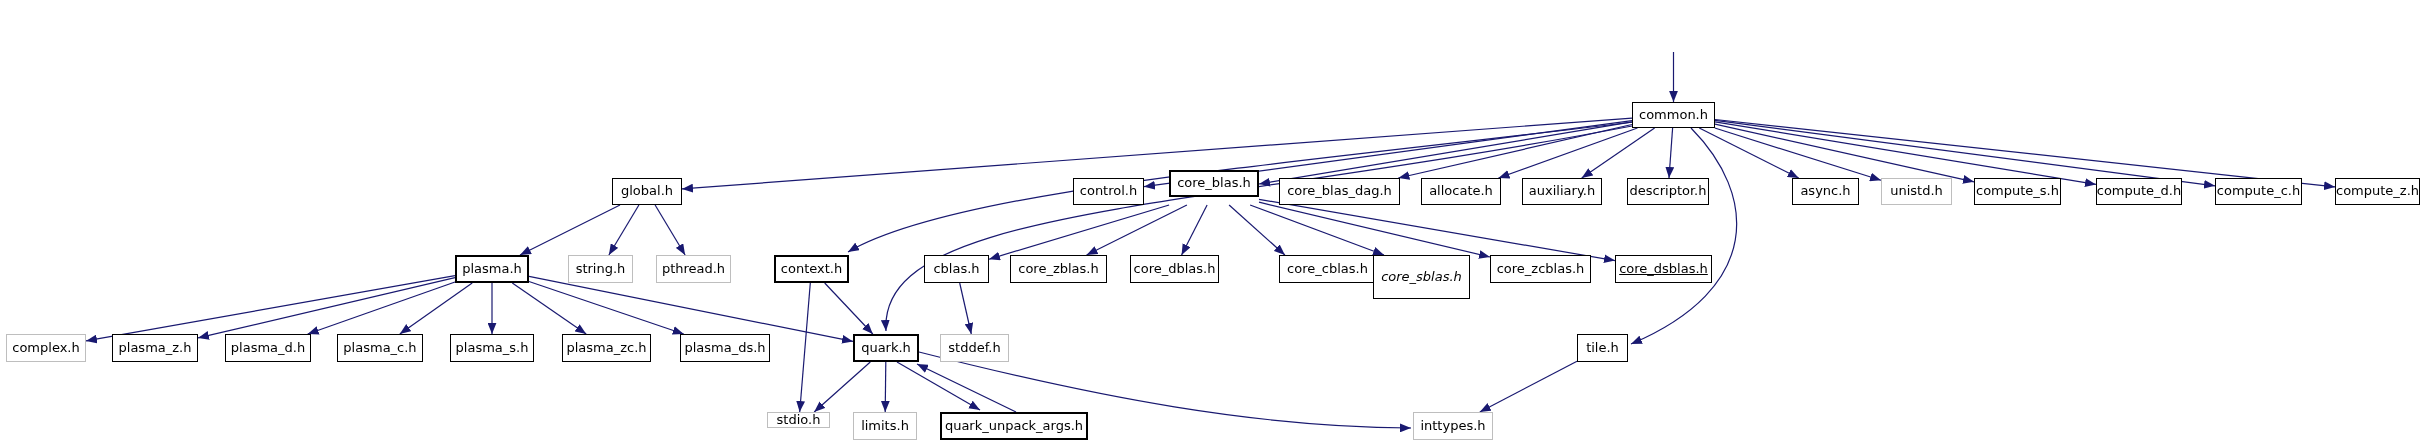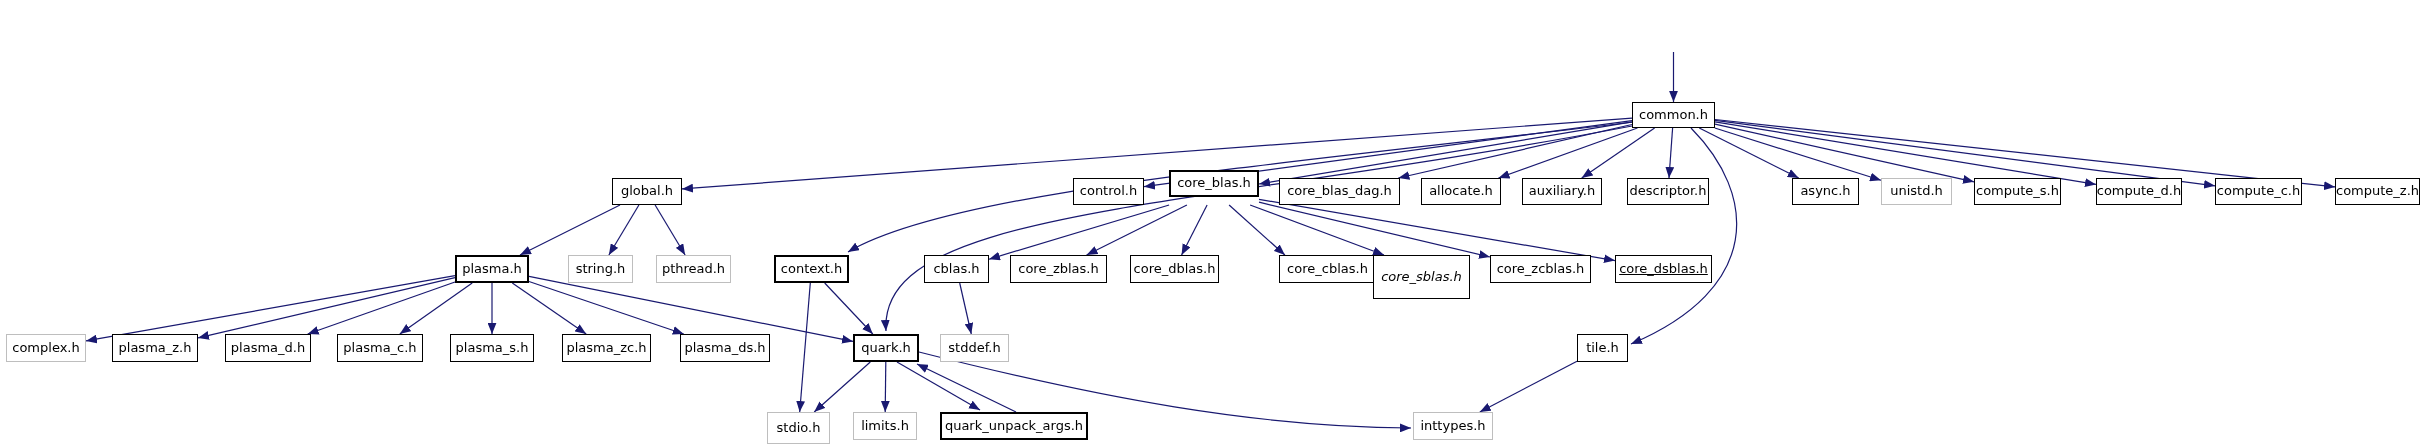--- a/index.html
+++ b/index.html
@@ -116,18 +116,18 @@
       <div class="node sys" style="left: 6px; top: 334px; width: 80px; height: 28px;">complex.h</div>
       <div class="node proj" style="left: 112px; top: 334px; width: 86px; height: 28px;">plasma_z.h</div>
       <div class="node proj" style="left: 225px; top: 334px; width: 86px; height: 28px;">plasma_d.h</div>
       <div class="node proj" style="left: 337px; top: 334px; width: 86px; height: 28px;">plasma_c.h</div>
       <div class="node proj" style="left: 450px; top: 334px; width: 84px; height: 28px;">plasma_s.h</div>
       <div class="node proj" style="left: 562px; top: 334px; width: 89px; height: 28px;">plasma_zc.h</div>
       <div class="node proj" style="left: 680px; top: 334px; width: 90px; height: 28px;">plasma_ds.h</div>
       <div class="node proj emph" style="left: 853px; top: 334px; width: 66px; height: 28px;">quark.h</div>
       <div class="node sys" style="left: 940px; top: 334px; width: 69px; height: 28px;">stddef.h</div>
       <div class="node proj" style="left: 1577px; top: 334px; width: 51px; height: 28px;">tile.h</div>
-      <div class="node sys" style="left: 767px; top: 412px; width: 63px; height: 32px;">stdio.h</div>
+      <div class="node sys" style="left: 767px; top: 412px; width: 63px; height: 16px;">stdio.h</div>
       <div class="node sys" style="left: 853px; top: 412px; width: 64px; height: 28px;">limits.h</div>
       <div class="node proj emph" style="left: 940px; top: 412px; width: 148px; height: 28px;">quark_unpack_args.h</div>
       <div class="node sys" style="left: 1413px; top: 412px; width: 80px; height: 28px;">inttypes.h</div>
     </div>
 </div>
 
 </body></html>

